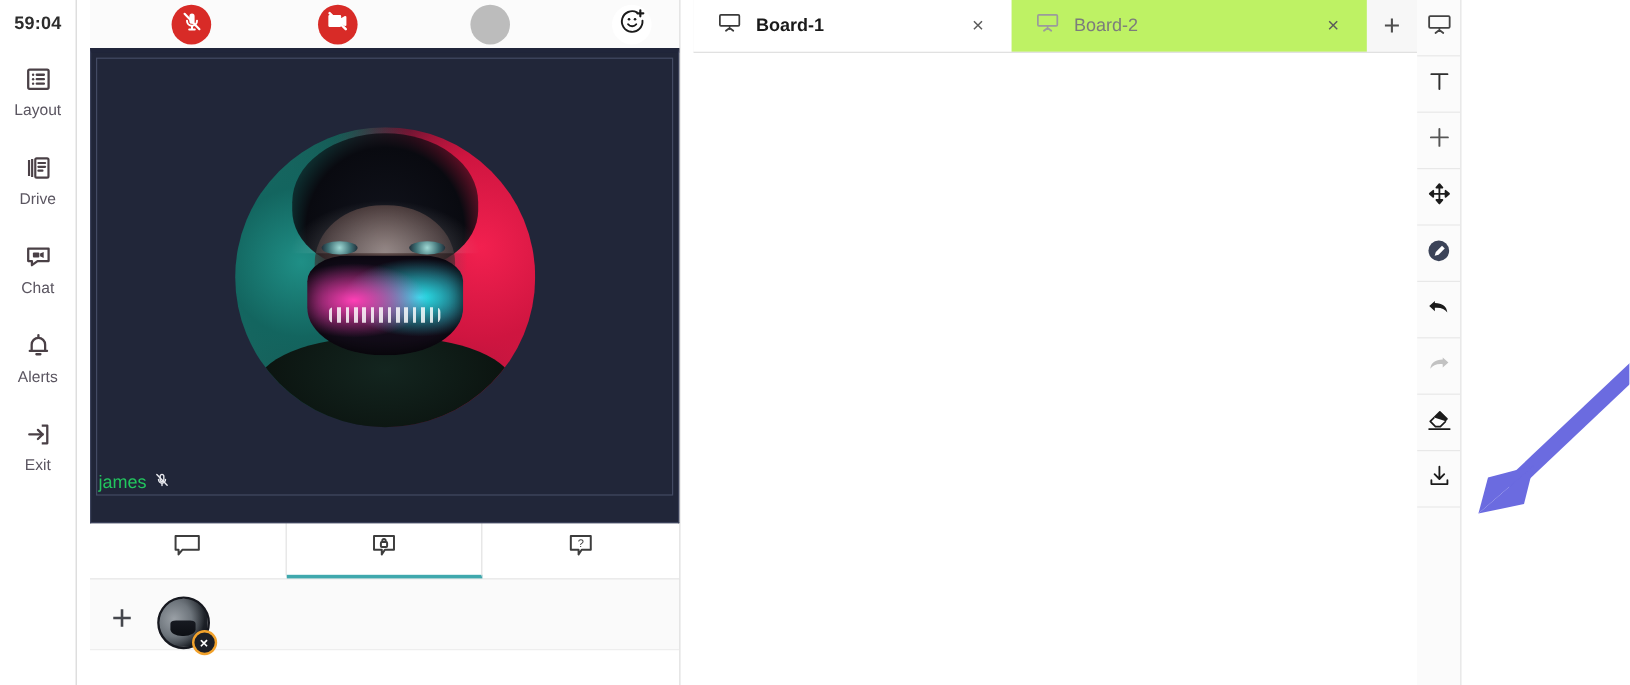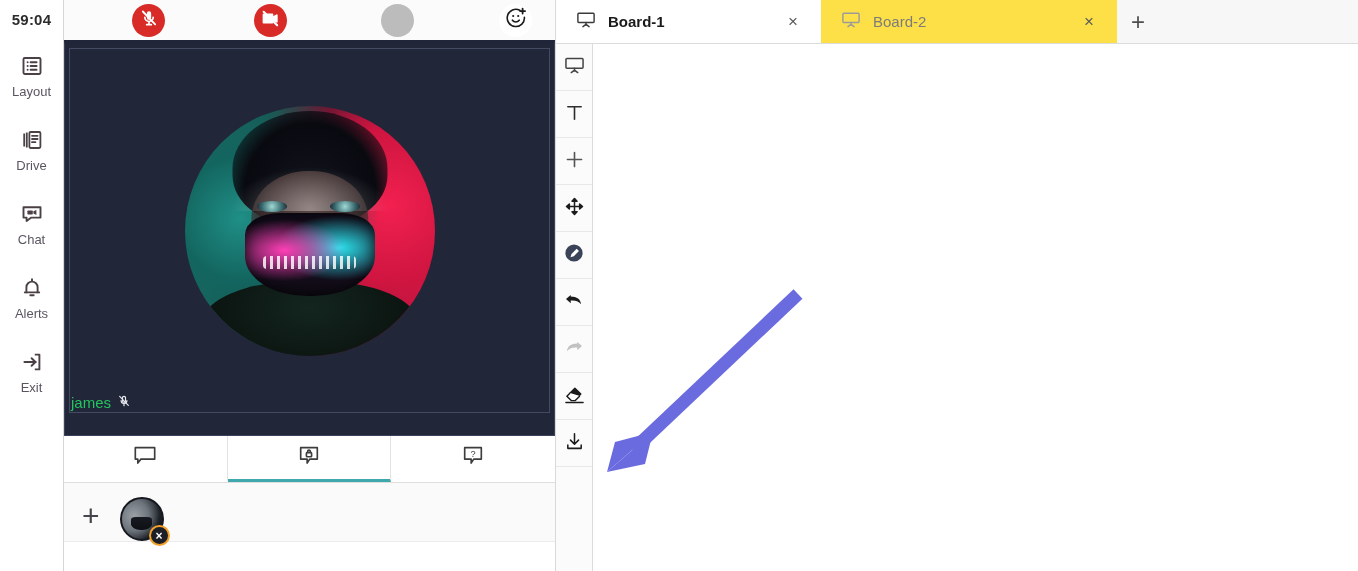--- a/index.html
+++ b/index.html
@@ -2,21 +2,21 @@
 <html><head>
 <meta charset="utf-8">
 <style>
   * { box-sizing: border-box; margin: 0; padding: 0; }
   html, body {
     width: 1358px; height: 571px;
     font-family: "Liberation Sans", sans-serif;
     background: #ffffff;
     overflow: hidden;
   }
-  #app { position: relative; width: 1358px; height: 571px; display: flex; }
+  #app { position: relative; width: 1358px; height: 571px; display: flex; gap: 11px; }
 
   
   #nav-rail {
     width: 64px; height: 571px;
     background: #ffffff;
     border-right: 1px solid #d6d6d6;
     display: flex; flex-direction: column;
     align-items: stretch;
     flex: 0 0 64px;
   }
@@ -196,38 +196,38 @@
     background: #1d1f26; border: 2px solid #f2a22c;
     color: #ffffff; font-size: 12px; font-weight: bold;
     display: flex; align-items: center; justify-content: center;
     line-height: 1;
   }
   #roster-spacer { flex: 1; background: #ffffff; }
 
   
   #board-area {
     flex: 1; height: 571px;
-    display: flex; flex-direction: column;
+    display: flex; 
     position: relative;
     background: #ffffff;
   }
   #board-tabbar {
     height: 44px;
     background: #f2f2f2;
     display: flex; align-items: stretch;
     border-bottom: 1px solid #dcdcdc;
   }
   .board-tab {
     display: flex; align-items: center; gap: 12px;
     padding: 0 18px 0 20px;
     cursor: pointer;
     position: relative;
   }
   .board-tab.active { background: #ffffff; }
-  .board-tab.inactive { background: #fde047; }
+  .board-tab.inactive { background: #bef264; }
   .tab-title { font-size: 15px; color: #7c7c7c; white-space: nowrap; }
   .board-tab.active .tab-title { color: #1a1a1a; font-weight: bold; }
   .tab-close {
     font-size: 17px; color: #5b5b5b; line-height: 1;
     cursor: pointer; padding: 2px 5px;
   }
   .board-tab.active .tab-ico svg { stroke: #3a3a3a; }
   .board-tab.inactive .tab-ico svg { stroke: #9b9b9b; }
   #tab-add {
     display: flex; align-items: center; justify-content: center;

